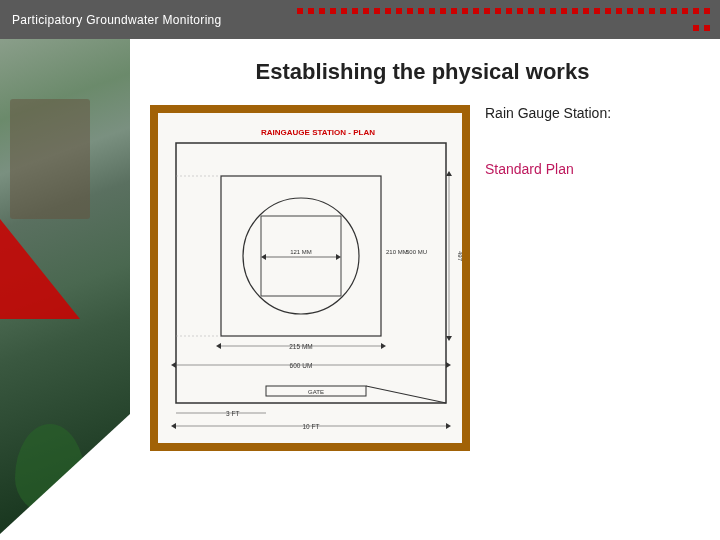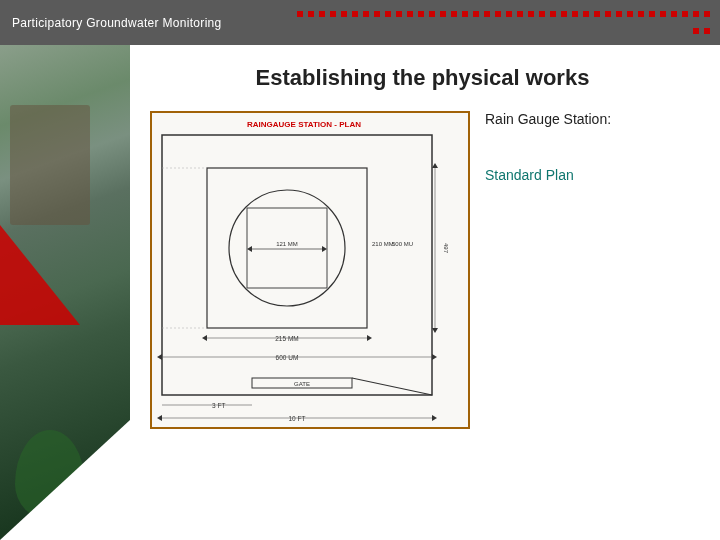--- a/index.html
+++ b/index.html
@@ -7,21 +7,21 @@
       width: 720px;
       height: 540px;
       overflow: hidden;
       font-family: Arial, sans-serif;
       background: #fff;
     }
 
     
     #header {
       width: 720px;
-      height: 45px;
+      height: 39px;
       background: #5a5a5a;
       display: flex;
       align-items: center;
       padding: 0 12px;
       position: relative;
     }
     #header-title {
       color: #fff;
       font-size: 12px;
       font-weight: normal;
@@ -146,23 +146,25 @@
       gap: 15px;
       align-items: flex-start;
     }
 
     
     #diagram-container {
       flex-shrink: 0;
       width: 320px;
     }
     #diagram-box {
-      border: 2px solid #a16207;
+      border: 8px solid #a16207;
       background: #f9f8f5;
+      padding: 8px;
       width: 320px;
+      text-align: center;
     }
     
     #diagram-svg {
       width: 304px;
       height: 310px;
     }
 
     
     #text-area {
       flex: 1;
@@ -172,21 +174,21 @@
       padding-bottom: 10px;
       gap: 40px;
     }
     #caption-line1 {
       font-size: 14px;
       color: #222;
       font-weight: normal;
     }
     #caption-line2 {
       font-size: 14px;
-      color: #0f766e;
+      color: #be185d;
       font-weight: normal;
     }
   </style>
 </head>
 <body>
 
 <div id="header">
   <span id="header-title">Participatory Groundwater Monitoring</span>
   <div id="header-dots">
 

